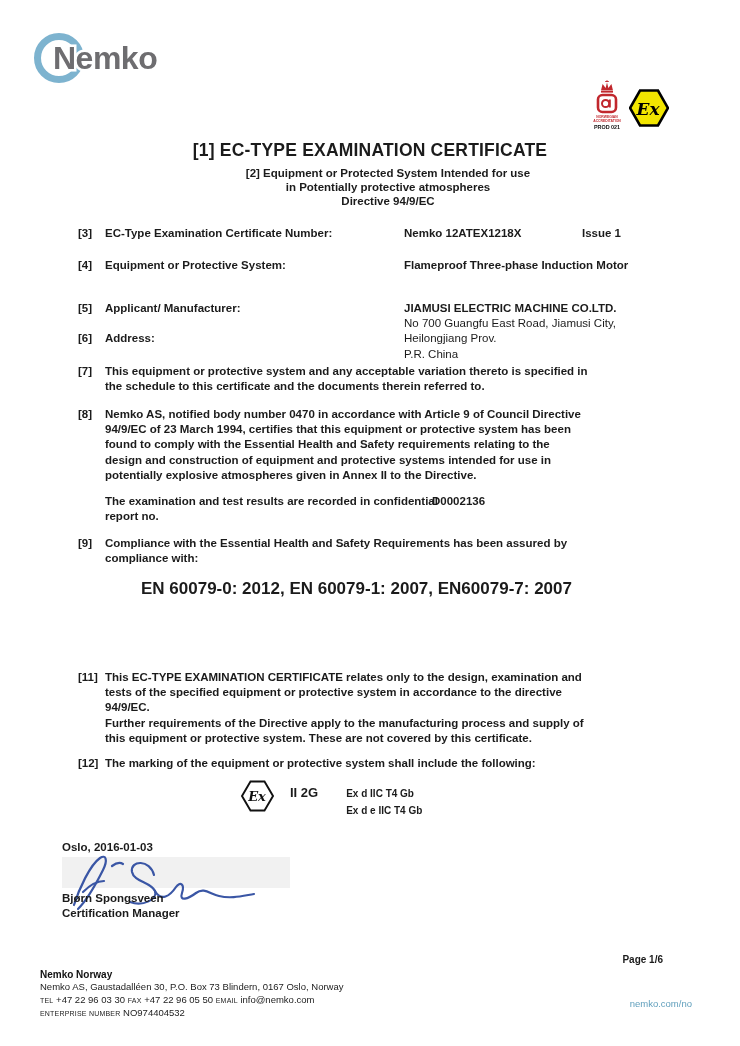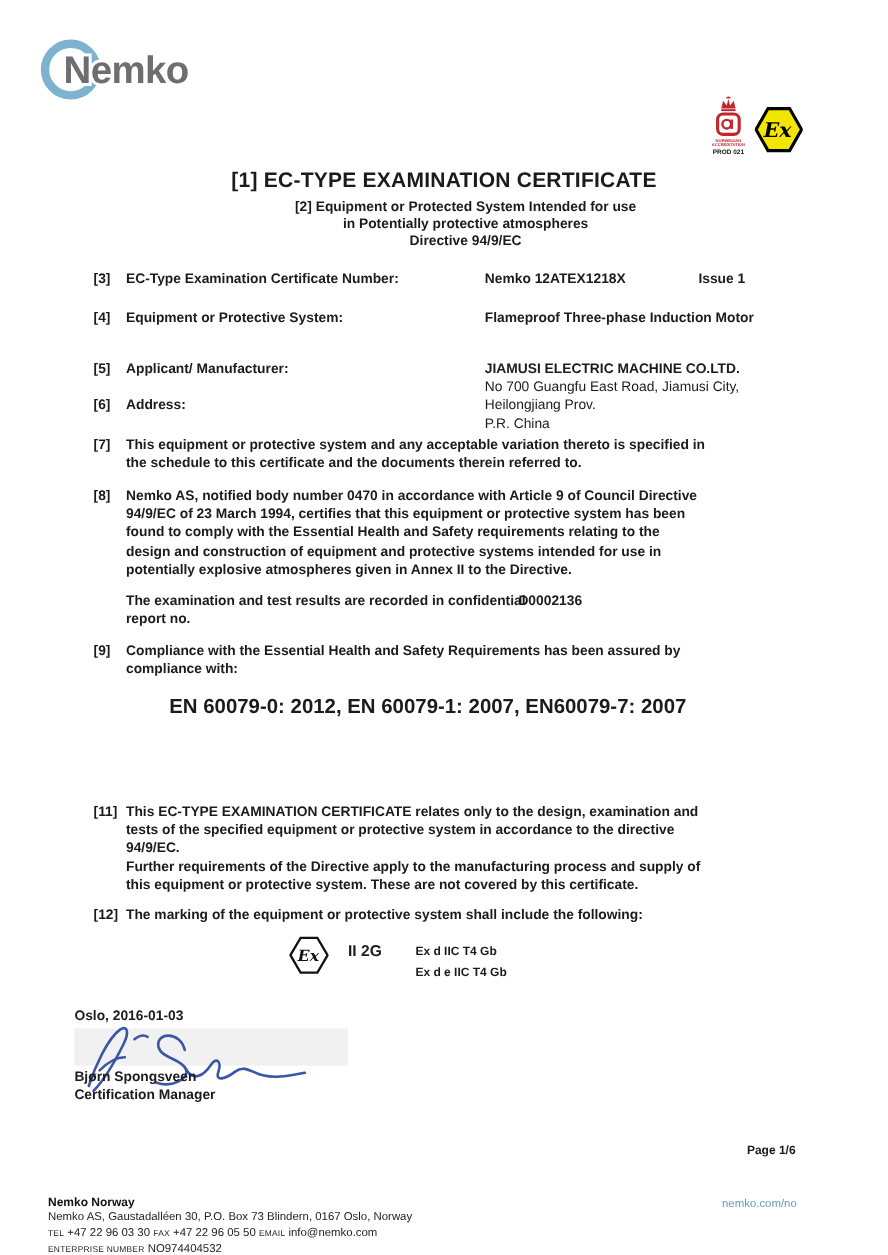--- a/index.html
+++ b/index.html
@@ -38,24 +38,24 @@
   .marking-codes{margin-left:28px;padding-top:5px;font-size:10px;font-weight:bold;line-height:17px;white-space:pre-line;}
 
   
   .sig-place{position:absolute;left:62px;top:841px;font-size:11.5px;font-weight:bold;}
   .sig-band{position:absolute;left:62px;top:857px;width:228px;height:31px;background:#f1f1f1;}
   .sig-svg{position:absolute;left:58px;top:851px;}
   .sig-name{position:absolute;left:62px;top:891px;font-size:11.5px;font-weight:bold;line-height:15.2px;}
 
   
   .footer-left{position:absolute;left:40px;top:969px;font-size:9.5px;line-height:12.3px;color:#222;}
-  .footer-company{font-size:10px;font-weight:bold;color:#111;margin-top:28px;}
+  .footer-company{font-size:10px;font-weight:bold;color:#111;}
   .sc{font-size:7px;letter-spacing:0.2px;}
   .footer-page{position:absolute;right:77px;top:954px;font-size:10px;font-weight:bold;}
-  .footer-link{position:absolute;right:76px;top:998px;font-size:9.5px;color:#62a0bd;text-decoration:none;cursor:pointer;}
+  .footer-link{position:absolute;right:48px;top:998px;font-size:9.5px;color:#62a0bd;text-decoration:none;cursor:pointer;}
 </style>
 </head>
 <body>
 
 <div class="page">
 
   <div class="logo">
     <svg width="135" height="56" viewBox="0 0 135 56">
       <circle cx="26" cy="27" r="21.5" fill="none" stroke="#7db3cf" stroke-width="7"></circle>
       <text x="20" y="38" class="logo-text">Nemko</text>

